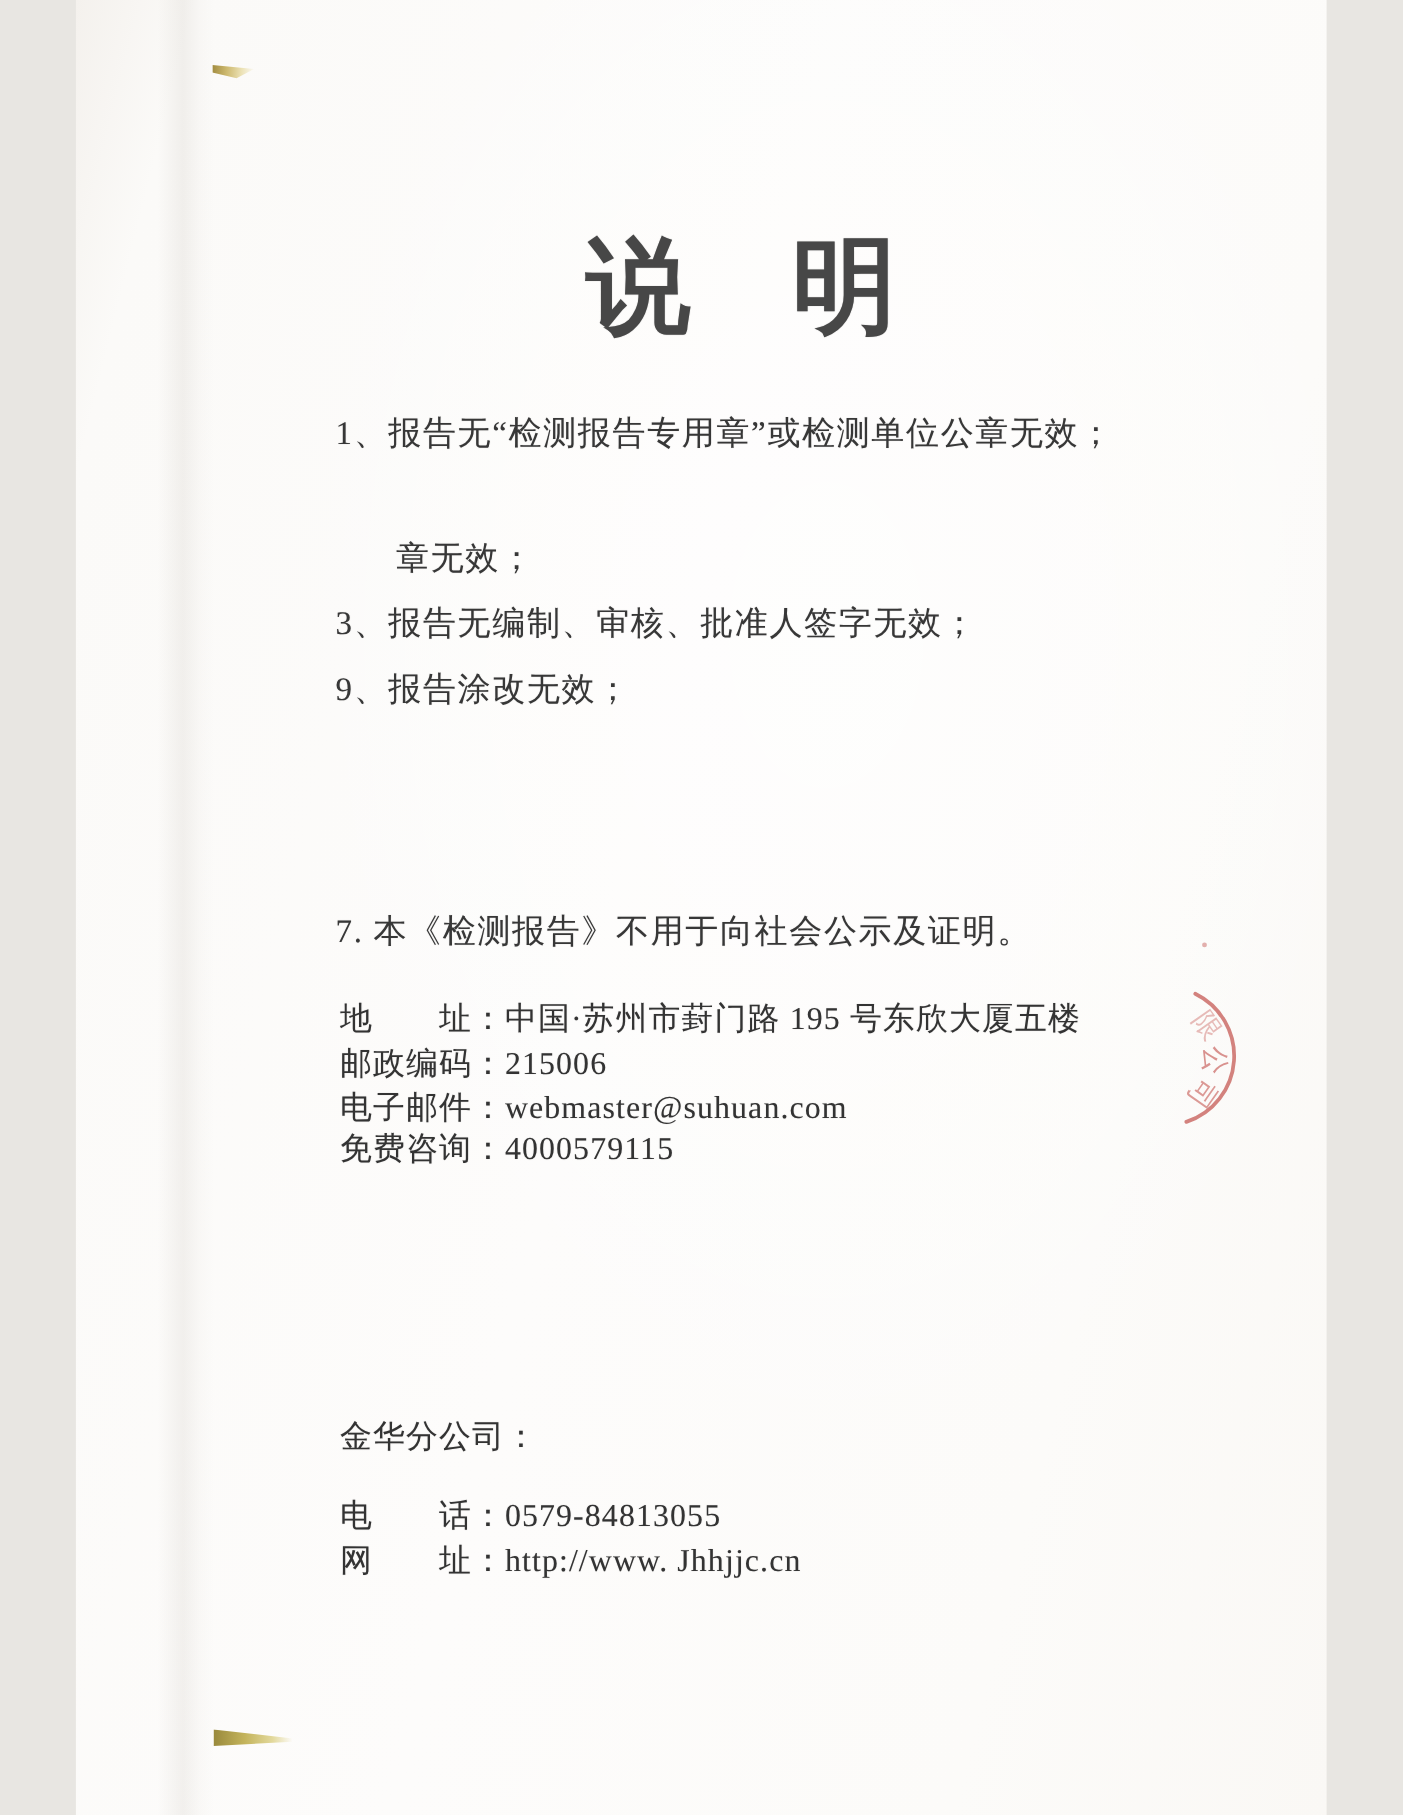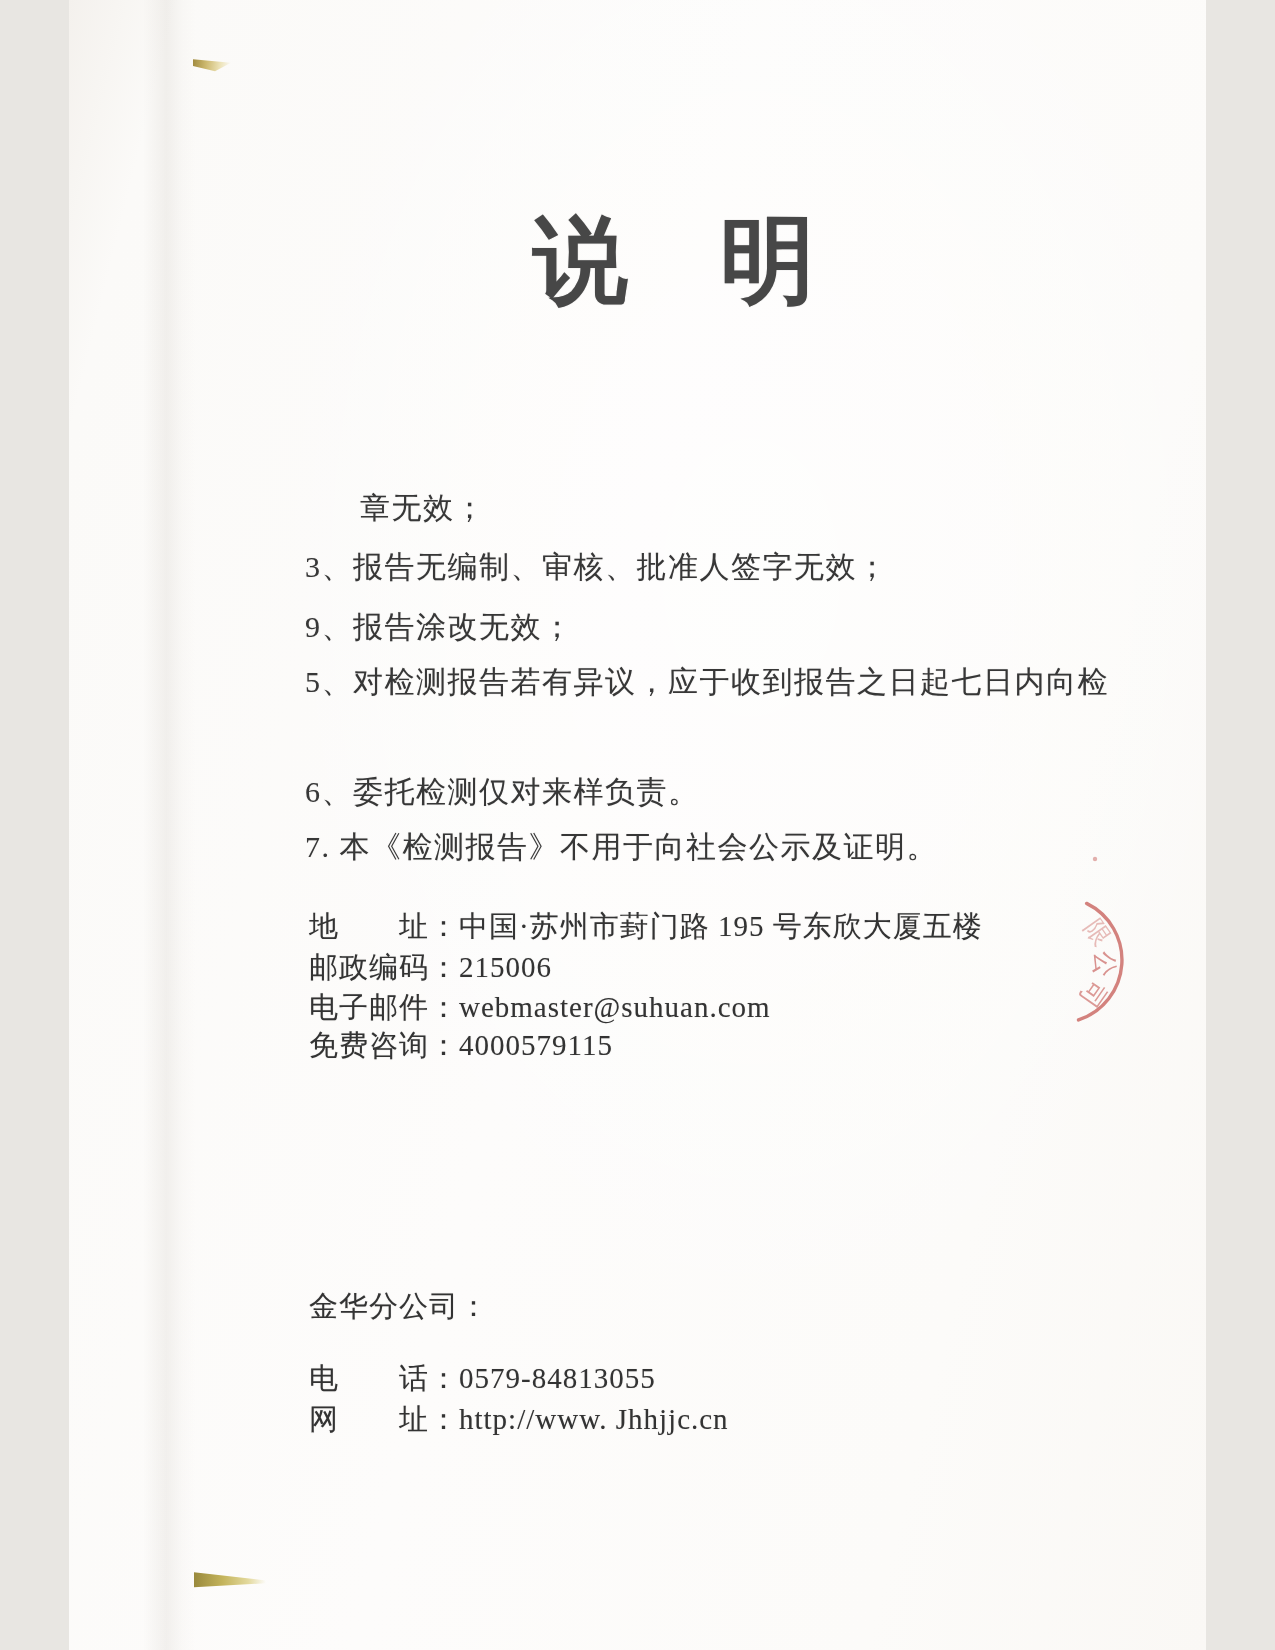--- a/index.html
+++ b/index.html
@@ -51,25 +51,24 @@
 <body>
 
 <div class="page">
 
   <div class="edge-shadow"></div>
   <div class="corner-mark top"></div>
   <div class="corner-mark bottom"></div>
 
   <h1 class="title"><span>说</span><span class="gap"></span><span>明</span></h1>
 
+  <p class="txt note" style="top:379px">1、报告无“检测报告专用章”或检测单位公章无效；</p>
   <p class="txt note cont2" style="top:492px">章无效；</p>
   <p class="txt note" style="top:551px">3、报告无编制、审核、批准人签字无效；</p>
   <p class="txt note" style="top:611px">9、报告涂改无效；</p>
-  <p class="txt note" style="top:666px">5、对检测报告若有异议，应于收到报告之日起七日内向检</p>
-  <p class="txt note" style="top:776px">6、委托检测仅对来样负责。</p>
   <p class="txt note" style="top:831px">7. 本《检测报告》不用于向社会公示及证明。</p>
 
   <p class="txt contact" style="top:911px"><span>地　　址：</span><span>中国·苏州市葑门路 195 号东欣大厦五楼</span></p>
   <p class="txt contact" style="top:952px"><span>邮政编码：</span><span>215006</span></p>
   <p class="txt contact" style="top:992px"><span>电子邮件：</span><span>webmaster@suhuan.com</span></p>
   <p class="txt contact" style="top:1030px"><span>免费咨询：</span><span>4000579115</span></p>
 
   <p class="txt branch" style="top:1291px">金华分公司：</p>
   <p class="txt branch" style="top:1404px"><span>网　　址：</span><span>http://www. Jhhjjc.cn</span></p>
   <p class="txt branch" style="top:1363px"><span>电　　话：</span><span>0579-84813055</span></p>

